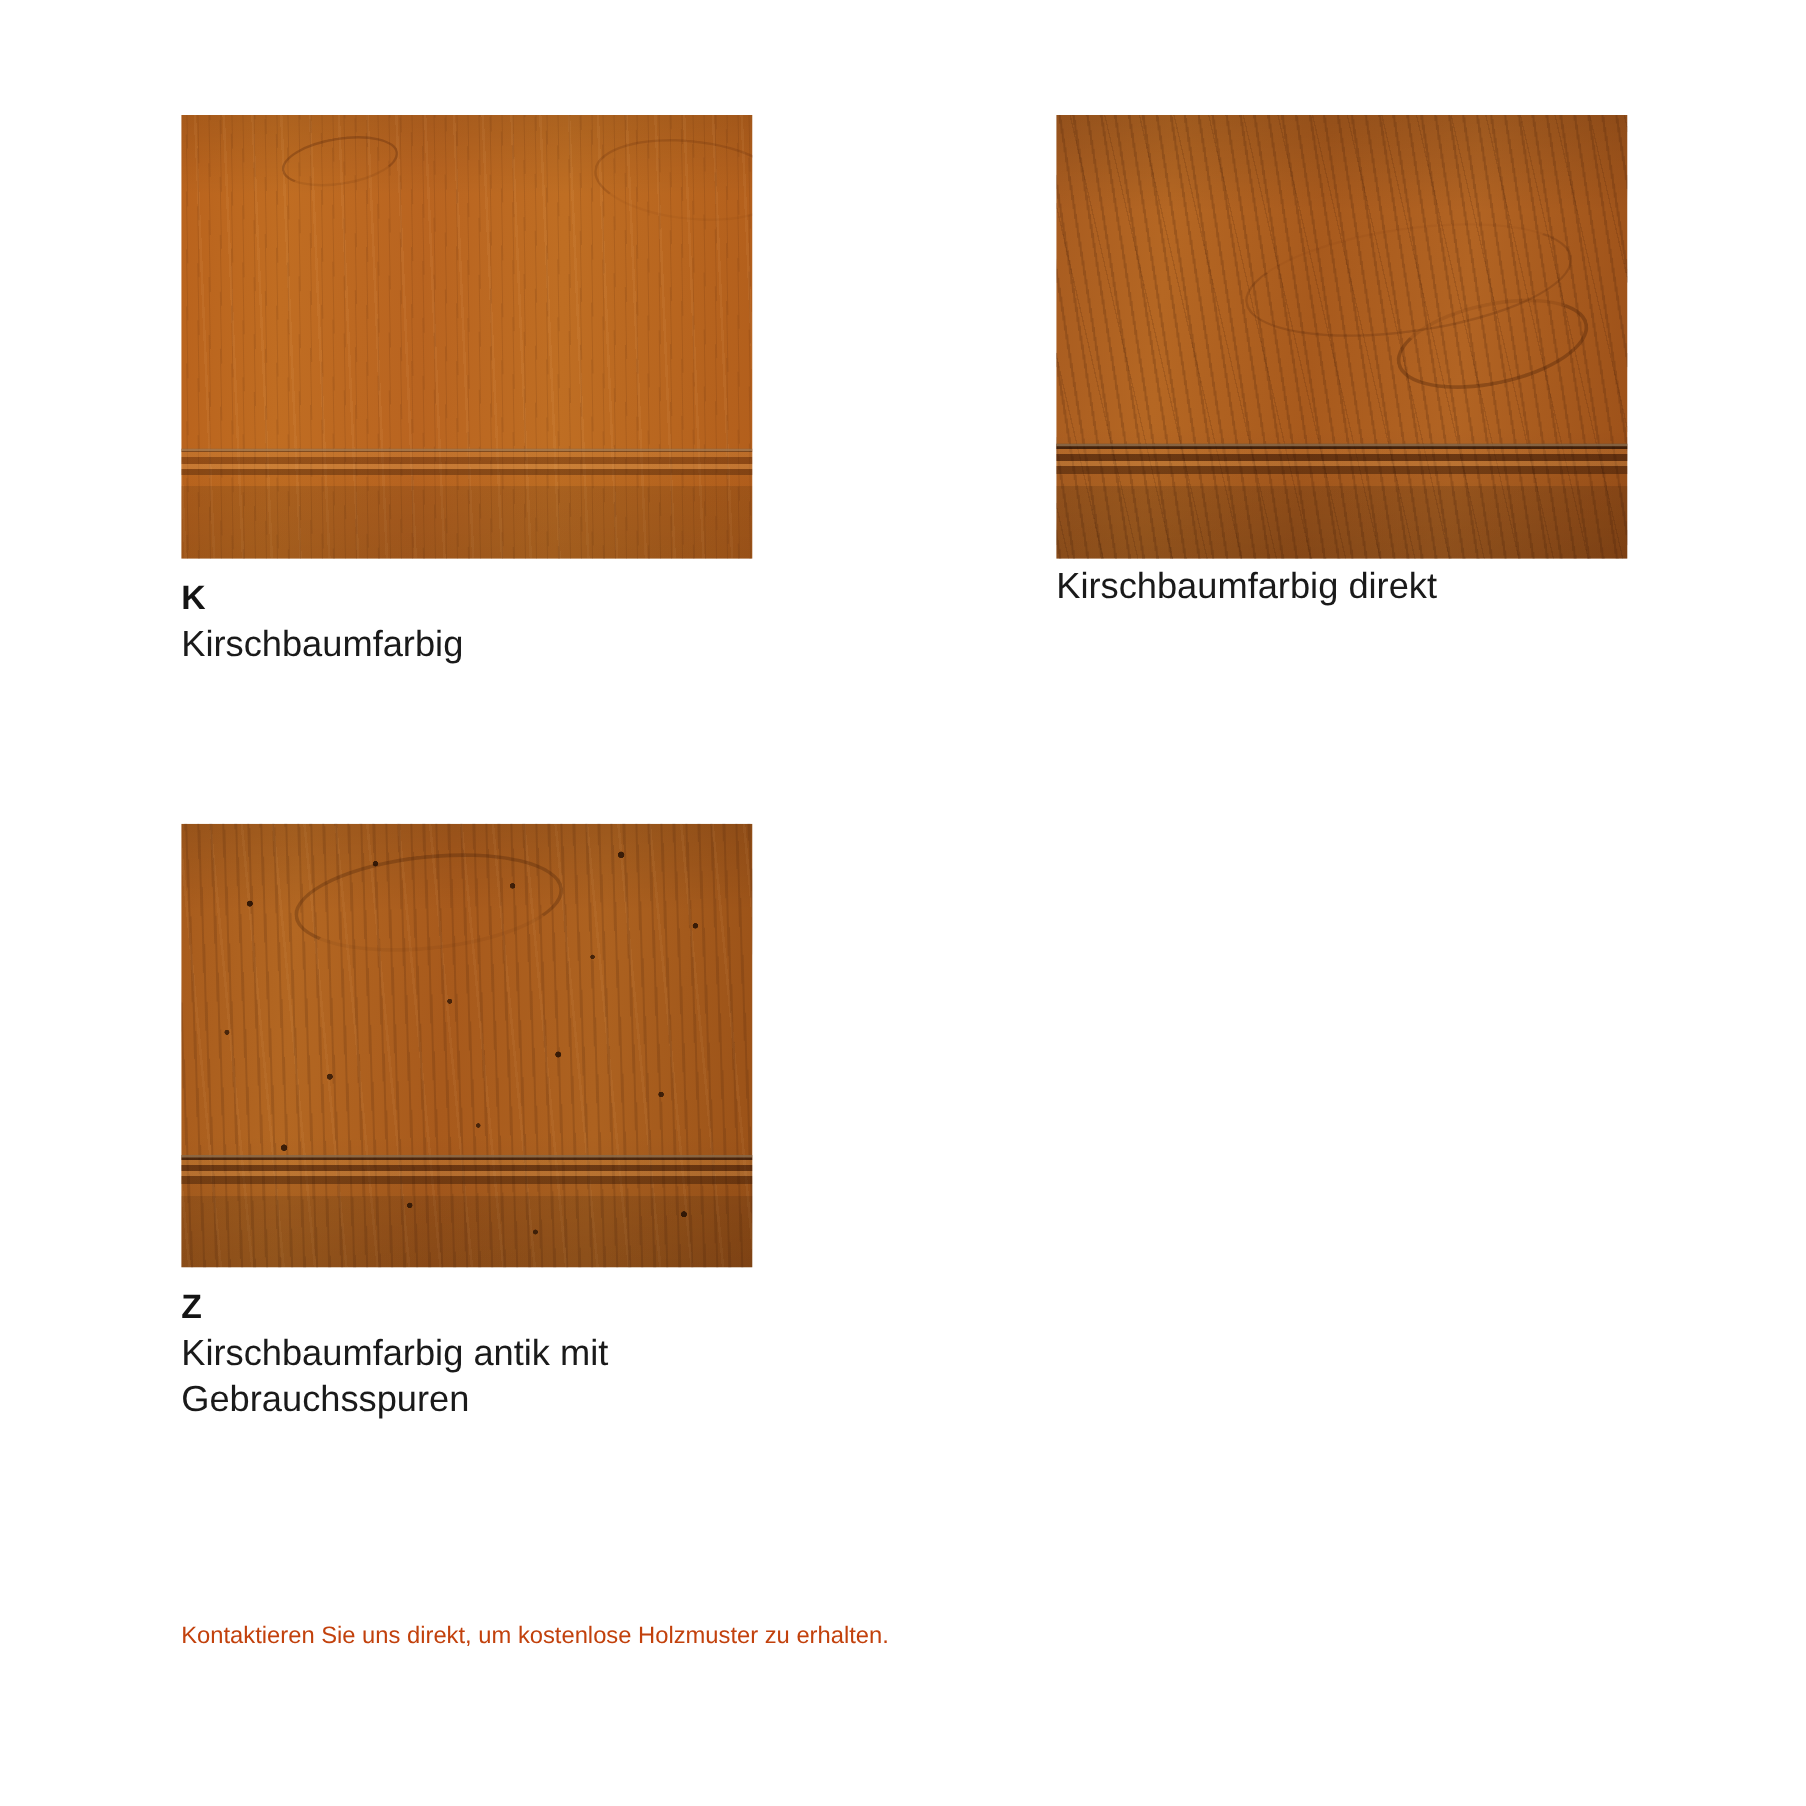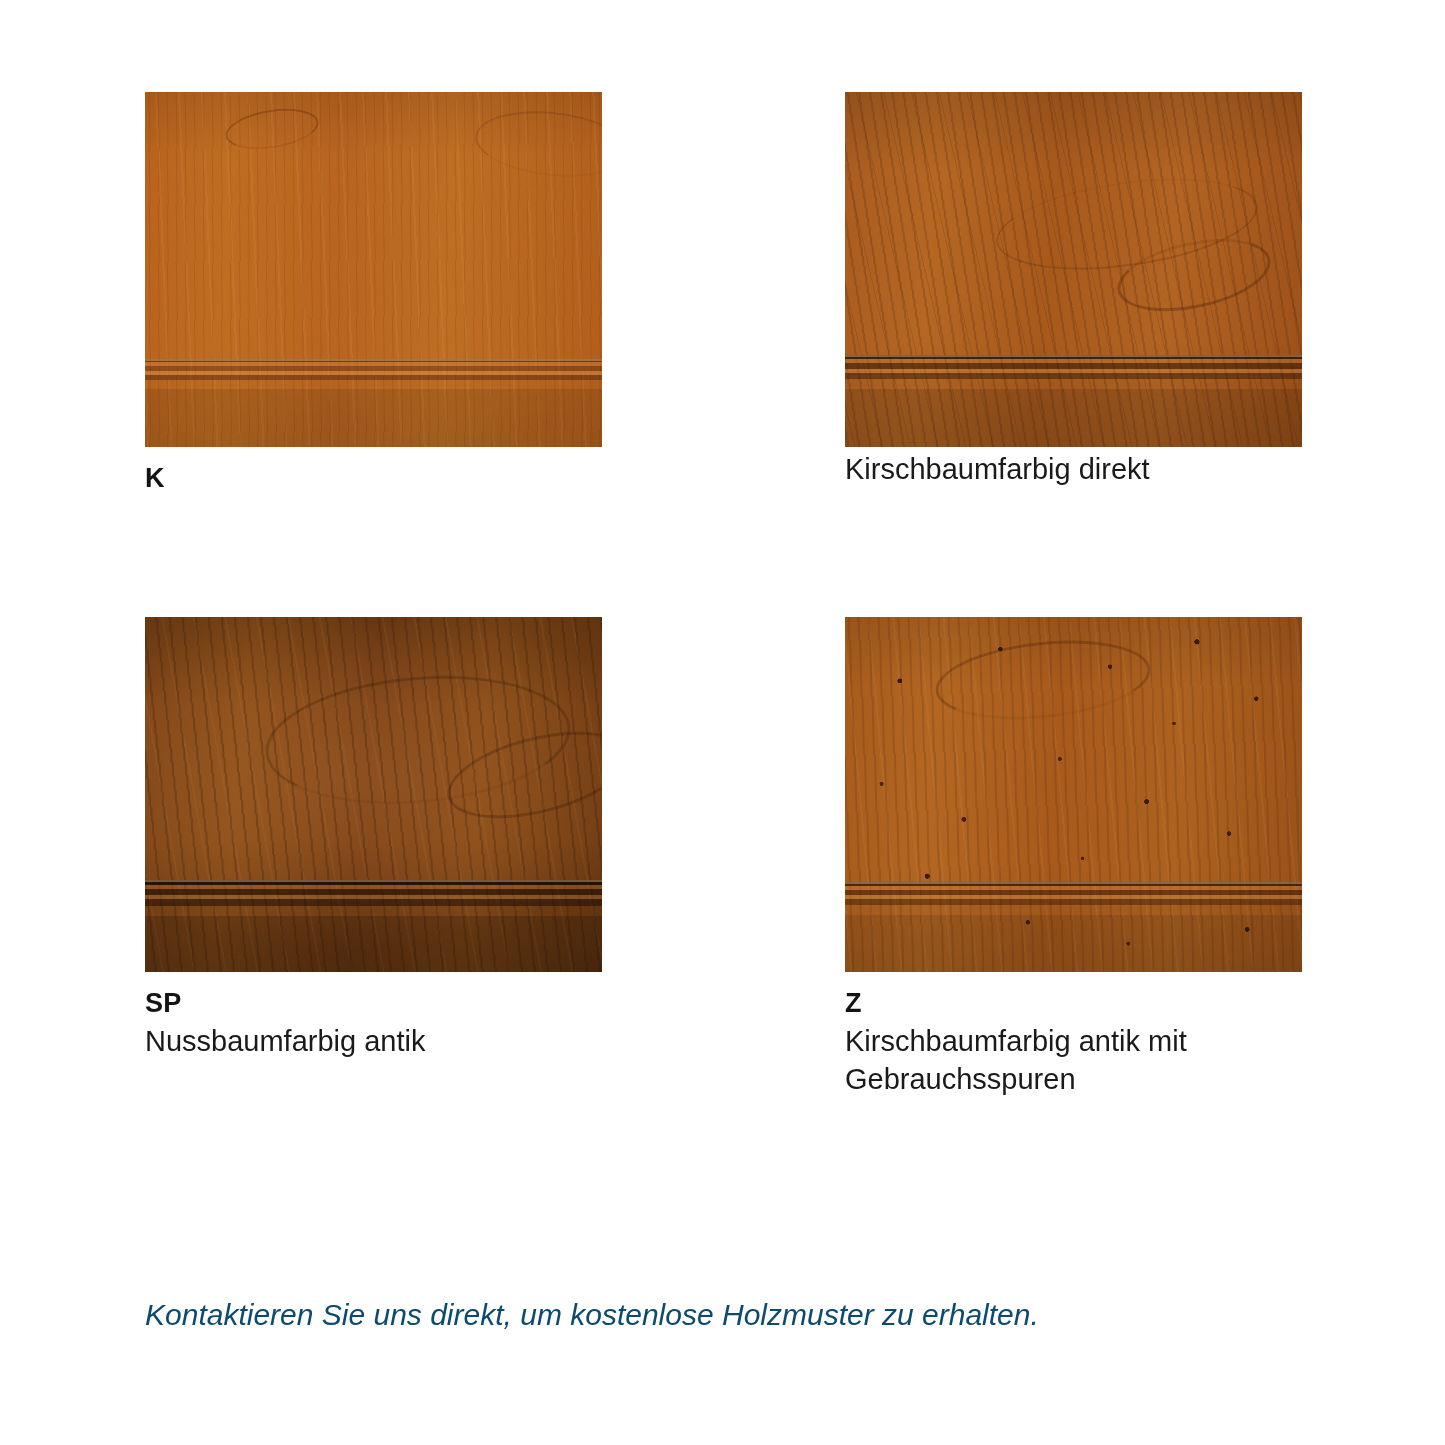--- a/index.html
+++ b/index.html
@@ -56,24 +56,23 @@
     font-size: 29px;
     font-weight: normal;
     line-height: 1.3;
     color: #1a1a1a;
     max-width: 440px;
   }
   .footer {
     position: absolute;
     left: 145px;
     top: 1298px;
-    font-size: 30px;
-    color: #0c4a6e;
+    font-size: 19px;
+    color: #c2410c;
     white-space: nowrap;
-    font-style: italic;
   }
 
   
   .wood-base {
     position: absolute;
     inset: 0;
   }
   
   .grain-lines {
     position: absolute;
@@ -291,52 +290,40 @@
         <div class="swatch sw-k">
           <div class="wood-base"></div>
           <div class="grain-lines"></div>
           <div class="knot"></div>
           <div class="knot2"></div>
           <div class="moulding k">
             <div class="shine"></div>
           </div>
         </div>
         <div class="code">K</div>
+        <div class="name">Kirschbaumfarbig</div>
       </div>
 
       <div class="cell">
         <div class="swatch sw-mm">
           <div class="wood-base"></div>
           <div class="grain-lines"></div>
           <div class="knot"></div>
           <div class="knot2"></div>
           <div class="moulding mm">
             <div class="shine"></div>
           </div>
         </div>
         <div class="name">Kirschbaumfarbig direkt</div>
       </div>
 
     </div>
 
     <div class="row second">
 
-      <div class="cell">
-        <div class="swatch sw-sp">
-          <div class="wood-base"></div>
-          <div class="grain-lines"></div>
-          <div class="knot"></div>
-          <div class="knot2"></div>
-          <div class="moulding sp">
-            <div class="shine"></div>
-          </div>
-        </div>
-        <div class="code">SP</div>
-        <div class="name">Nussbaumfarbig antik</div>
-      </div>
 
       <div class="cell">
         <div class="swatch sw-z">
           <div class="wood-base"></div>
           <div class="grain-lines"></div>
           <div class="knot"></div>
           <div class="specks"></div>
           <div class="moulding z">
             <div class="shine"></div>
           </div>

